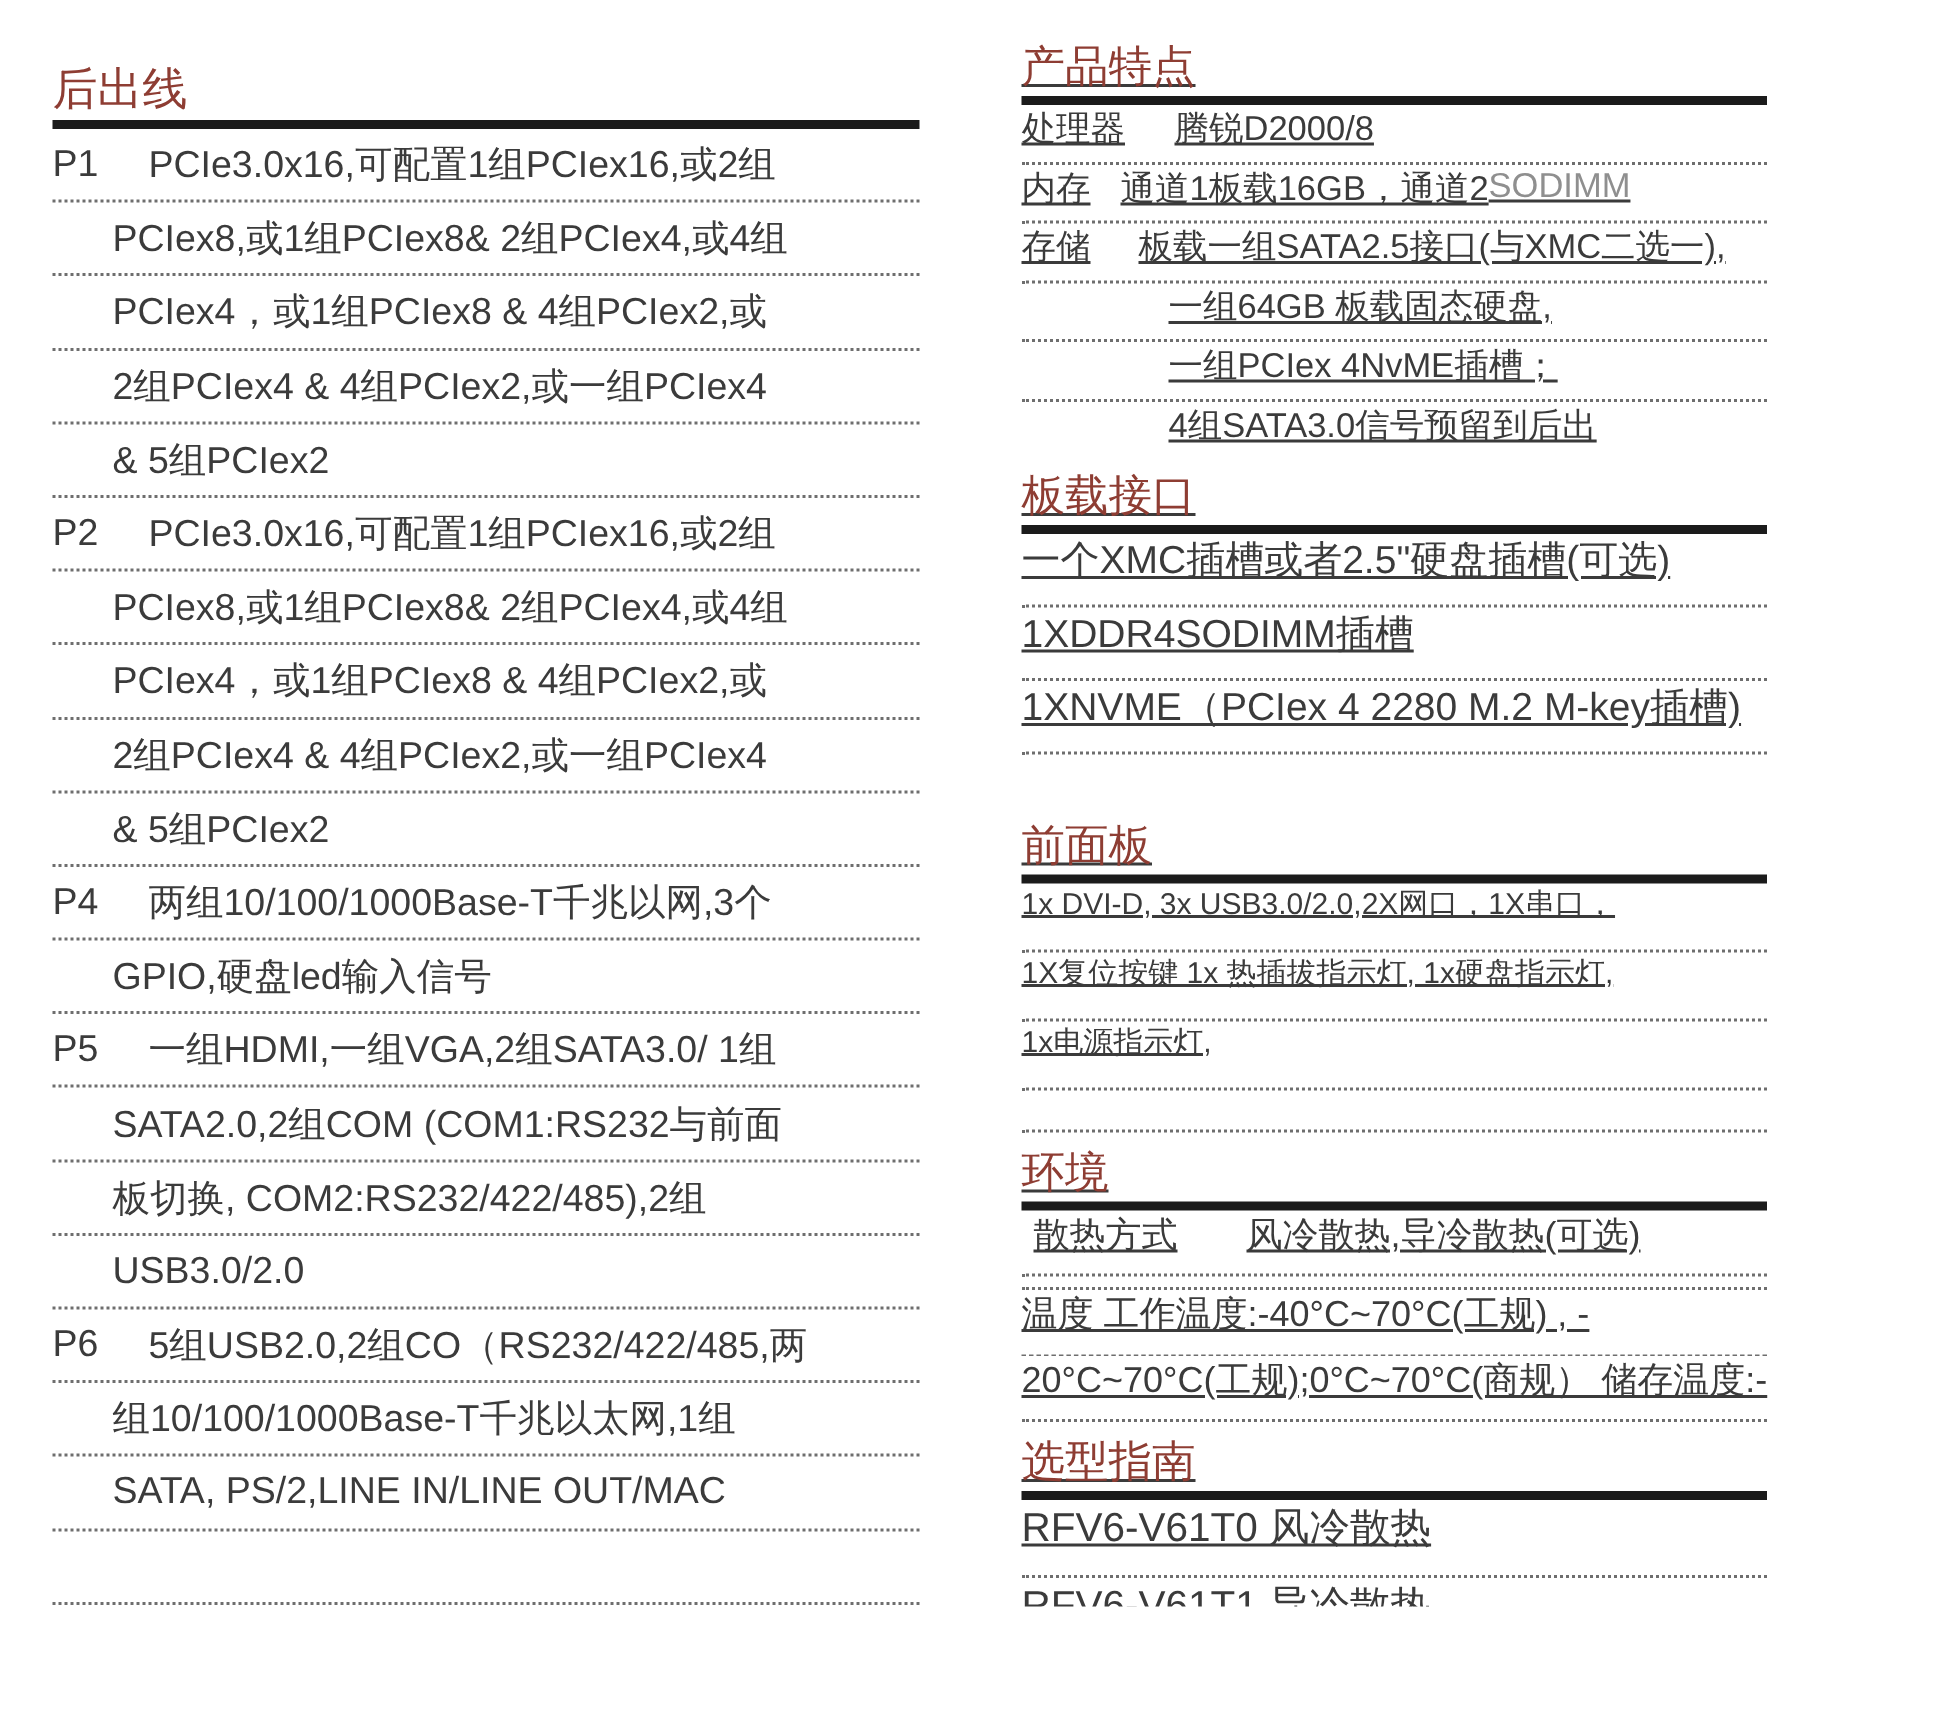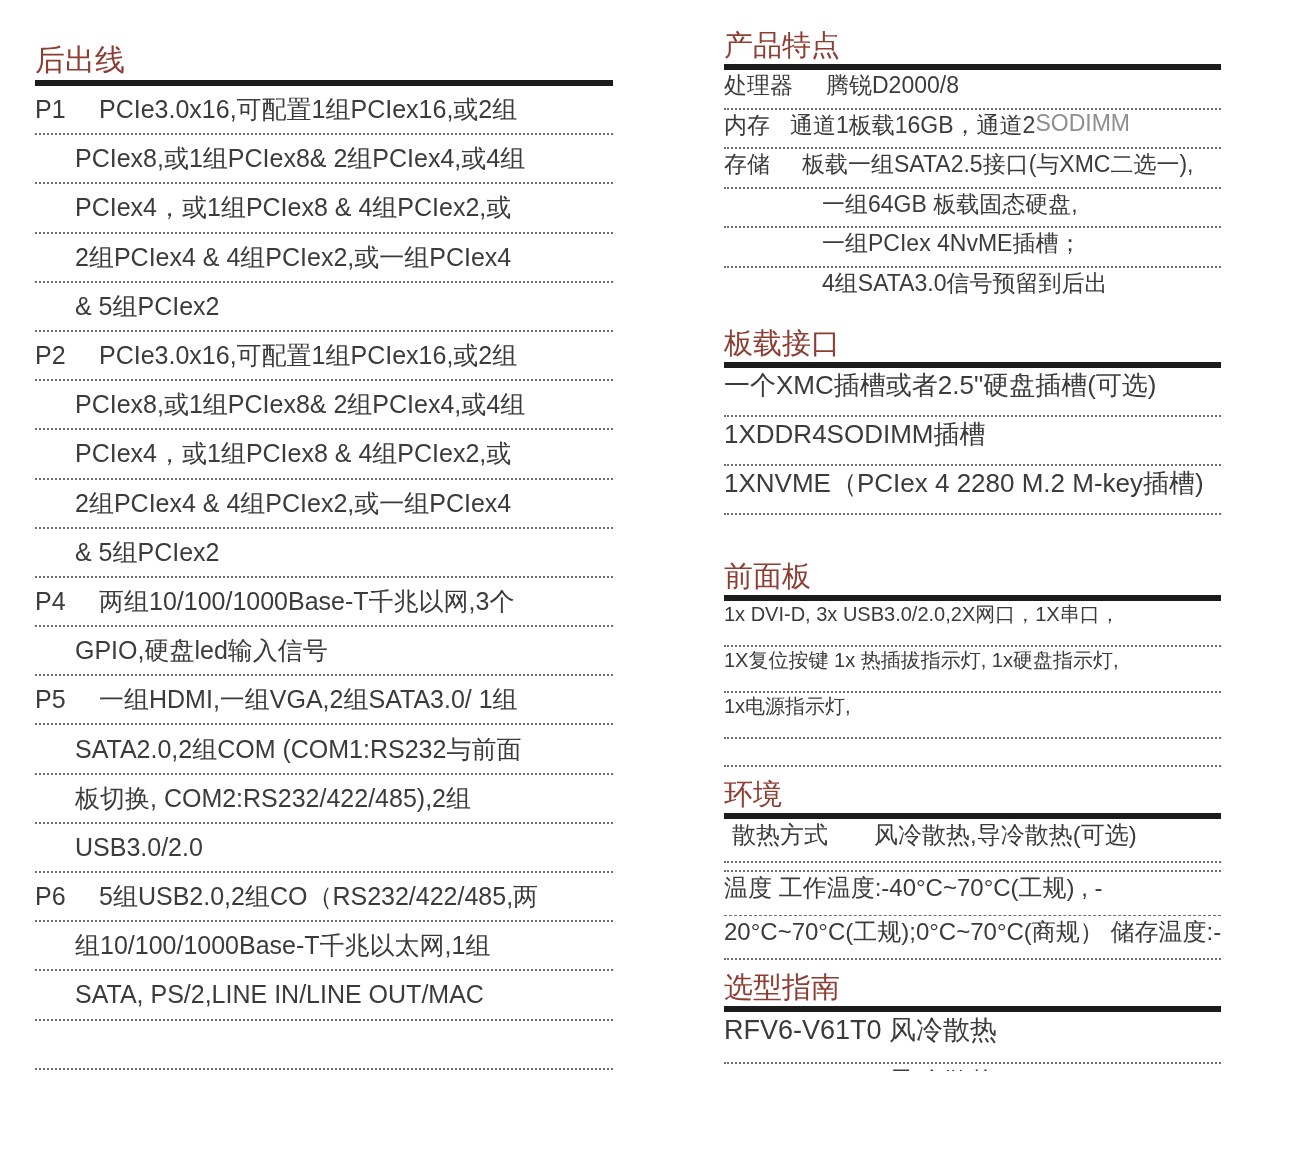--- a/index.html
+++ b/index.html
@@ -24,35 +24,35 @@
   .leftcol .sec-title{font-size:30px;line-height:40px;}
   .lrow{
     height:49.2px;display:flex;align-items:center;white-space:nowrap;
     font-size:25px;border-bottom:2px dotted var(--dot);
   }
   .lrow .pmark{display:inline-block;width:64px;flex:none;}
   .lrow.cont{padding-left:40px;}
   .lrow.empty{border-bottom:2px dotted var(--dot);}
 
   
-  .rightcol{position:absolute;left:724px;top:26px;width:497px;}
+  .rightcol{position:absolute;left:681px;top:26px;width:497px;text-decoration:underline;}
   .rsec{margin:0;}
   .frow{display:flex;align-items:flex-start;white-space:nowrap;border-bottom:2px dotted var(--dot);}
   .frow.noline{border-bottom:none;}
 
   
   .features .frow{height:39.6px;font-size:23px;}
   .features .lw105{width:102px;flex:none;}
   .features .lw70{width:66px;flex:none;}
   .features .lw80{width:78px;flex:none;}
   .features .ind{padding-left:98px;}
   .mutedtxt{color:var(--muted);}
 
   
-  .onboard{margin-top:16px;}
+  .onboard{margin-top:4px;}
   .onboard .frow{height:49px;font-size:26px;}
 
   
   .front{margin-top:42px;}
   .front .frow{height:46px;font-size:20px;}
   .spacer-dot{height:28px;border-bottom:2px dotted var(--dot);}
 
   
   .env{margin-top:8px;}
   .env .frow{height:44px;font-size:24px;}

